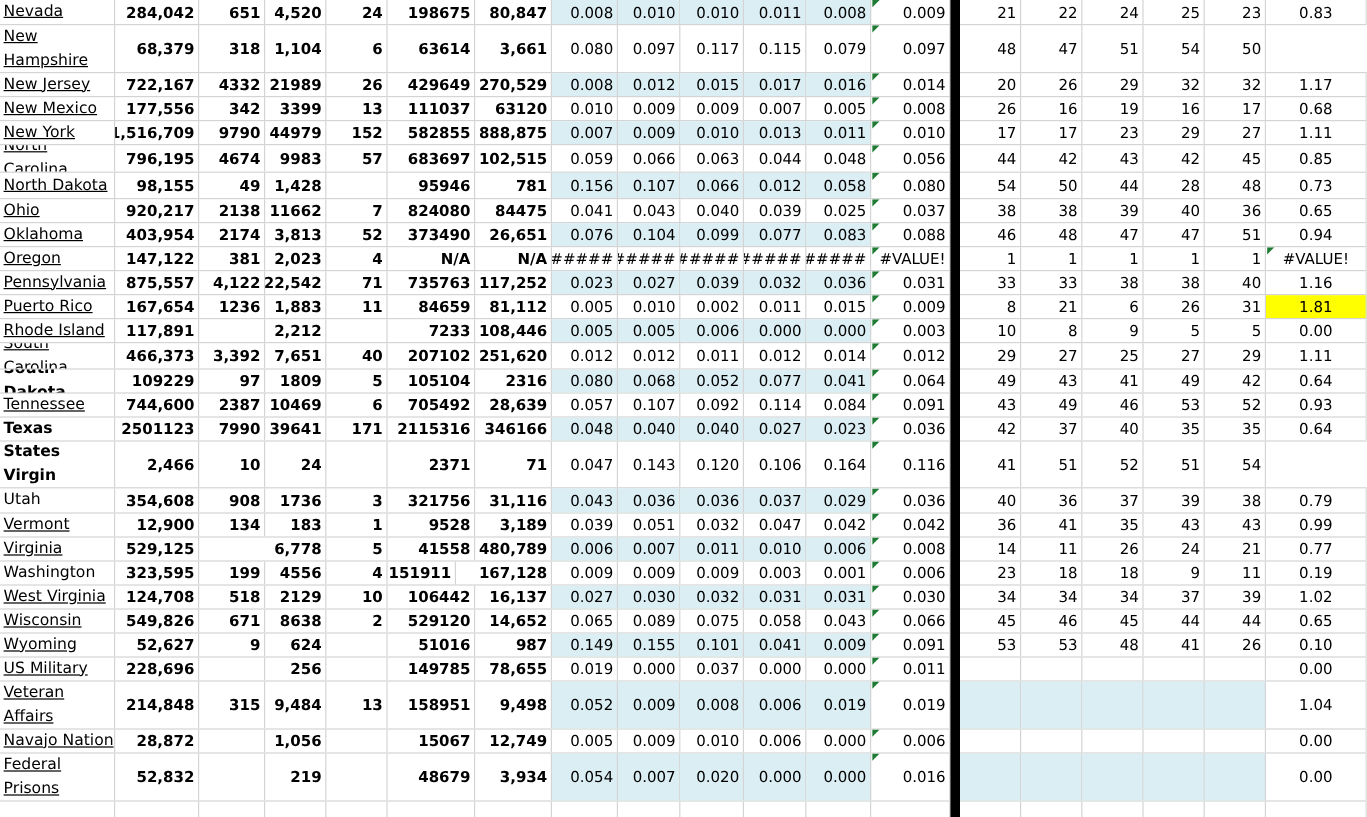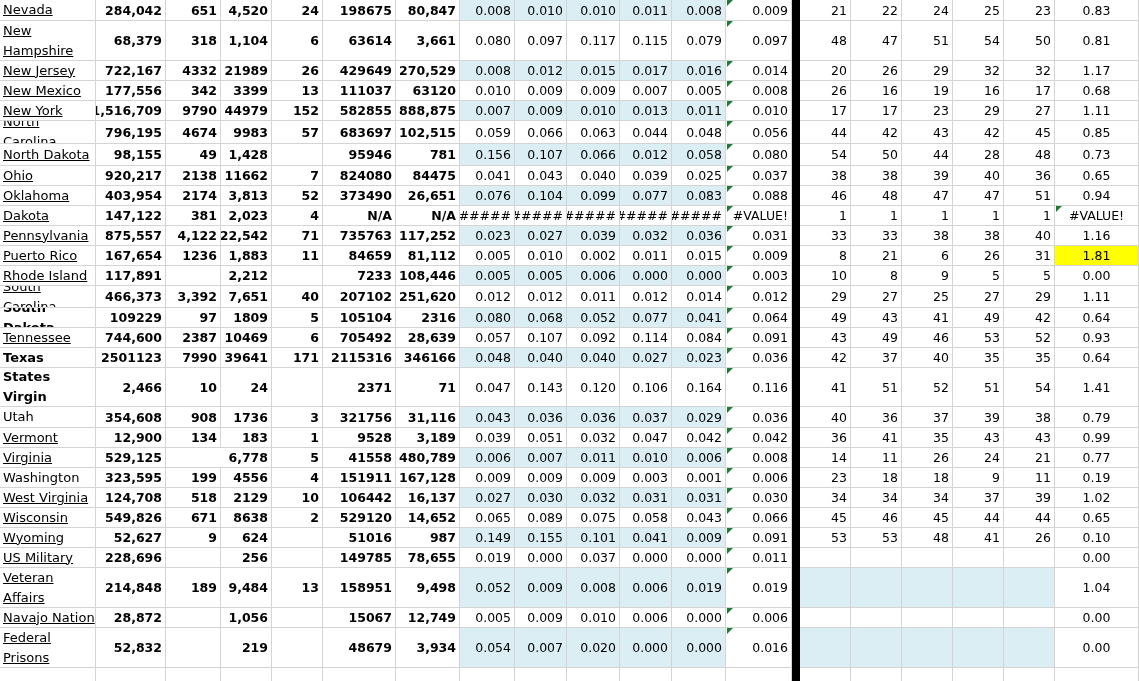--- a/index.html
+++ b/index.html
@@ -134,23 +134,20 @@
       </div>
       <div class="cell rank" style="left: 902px; width: 51px;">
         <span>51</span>
       </div>
       <div class="cell rank" style="left: 953px; width: 51px;">
         <span>54</span>
       </div>
       <div class="cell rank" style="left: 1004px; width: 51px;">
         <span>50</span>
       </div>
-      <div class="cell score" style="left: 1055px; width: 84px;">
-        <span>0.81</span>
-      </div>
     </div>
     <div class="row" style="top: 61px; height: 20px;">
       <div class="cell name link" style="left: 0px; width: 96px;">
         <span>New Jersey</span>
       </div>
       <div class="cell num" style="left: 96px; width: 70px;">
         <span>722,167</span>
       </div>
       <div class="cell num" style="left: 166px; width: 55px;">
         <span>4332</span>
@@ -553,21 +550,21 @@
       </div>
       <div class="cell rank" style="left: 1004px; width: 51px;">
         <span>51</span>
       </div>
       <div class="cell score" style="left: 1055px; width: 84px;">
         <span>0.94</span>
       </div>
     </div>
     <div class="row" style="top: 206px; height: 20px;">
       <div class="cell name link" style="left: 0px; width: 96px;">
-        <span>Dakota</span>
+        <span>Oregon</span>
       </div>
       <div class="cell num" style="left: 96px; width: 70px;">
         <span>147,122</span>
       </div>
       <div class="cell num" style="left: 166px; width: 55px;">
         <span>381</span>
       </div>
       <div class="cell num" style="left: 221px; width: 51px;">
         <span>2,023</span>
       </div>
@@ -1078,23 +1075,20 @@
       </div>
       <div class="cell rank" style="left: 902px; width: 51px;">
         <span>52</span>
       </div>
       <div class="cell rank" style="left: 953px; width: 51px;">
         <span>51</span>
       </div>
       <div class="cell rank" style="left: 1004px; width: 51px;">
         <span>54</span>
       </div>
-      <div class="cell score" style="left: 1055px; width: 84px;">
-        <span>1.41</span>
-      </div>
     </div>
     <div class="row" style="top: 407px; height: 21px;">
       <div class="cell name" style="left: 0px; width: 96px;">
         <span>Utah</span>
       </div>
       <div class="cell num" style="left: 96px; width: 70px;">
         <span>354,608</span>
       </div>
       <div class="cell num" style="left: 166px; width: 55px;">
         <span>908</span>
@@ -1275,21 +1269,21 @@
       </div>
       <div class="cell num" style="left: 166px; width: 55px;">
         <span>199</span>
       </div>
       <div class="cell num" style="left: 221px; width: 51px;">
         <span>4556</span>
       </div>
       <div class="cell num" style="left: 272px; width: 51px;">
         <span>4</span>
       </div>
-      <div class="cell num" style="left: 323px; width: 73px;">
+      <div class="cell num" style="left: 307px; width: 73px;">
         <span>151911</span>
       </div>
       <div class="cell num" style="left: 396px; width: 64px;">
         <span>167,128</span>
       </div>
       <div class="cell ratio" style="left: 460px; width: 55px;">
         <span>0.009</span>
       </div>
       <div class="cell ratio" style="left: 515px; width: 52px;">
         <span>0.009</span>
@@ -1562,21 +1556,21 @@
       </div>
     </div>
     <div class="row" style="top: 568px; height: 40px;">
       <div class="cell name link" style="left: 0px; width: 96px;">
         <span>Veteran Affairs</span>
       </div>
       <div class="cell num" style="left: 96px; width: 70px;">
         <span>214,848</span>
       </div>
       <div class="cell num" style="left: 166px; width: 55px;">
-        <span>189</span>
+        <span>315</span>
       </div>
       <div class="cell num" style="left: 221px; width: 51px;">
         <span>9,484</span>
       </div>
       <div class="cell num" style="left: 272px; width: 51px;">
         <span>13</span>
       </div>
       <div class="cell num" style="left: 323px; width: 73px;">
         <span>158951</span>
       </div>

